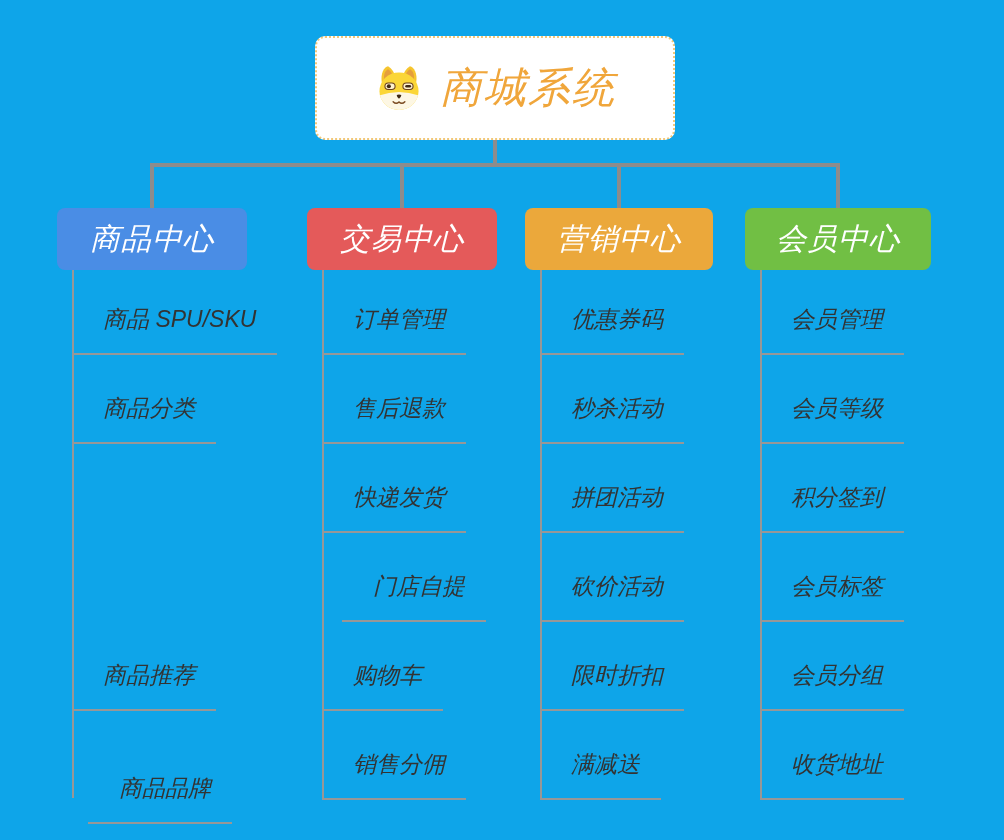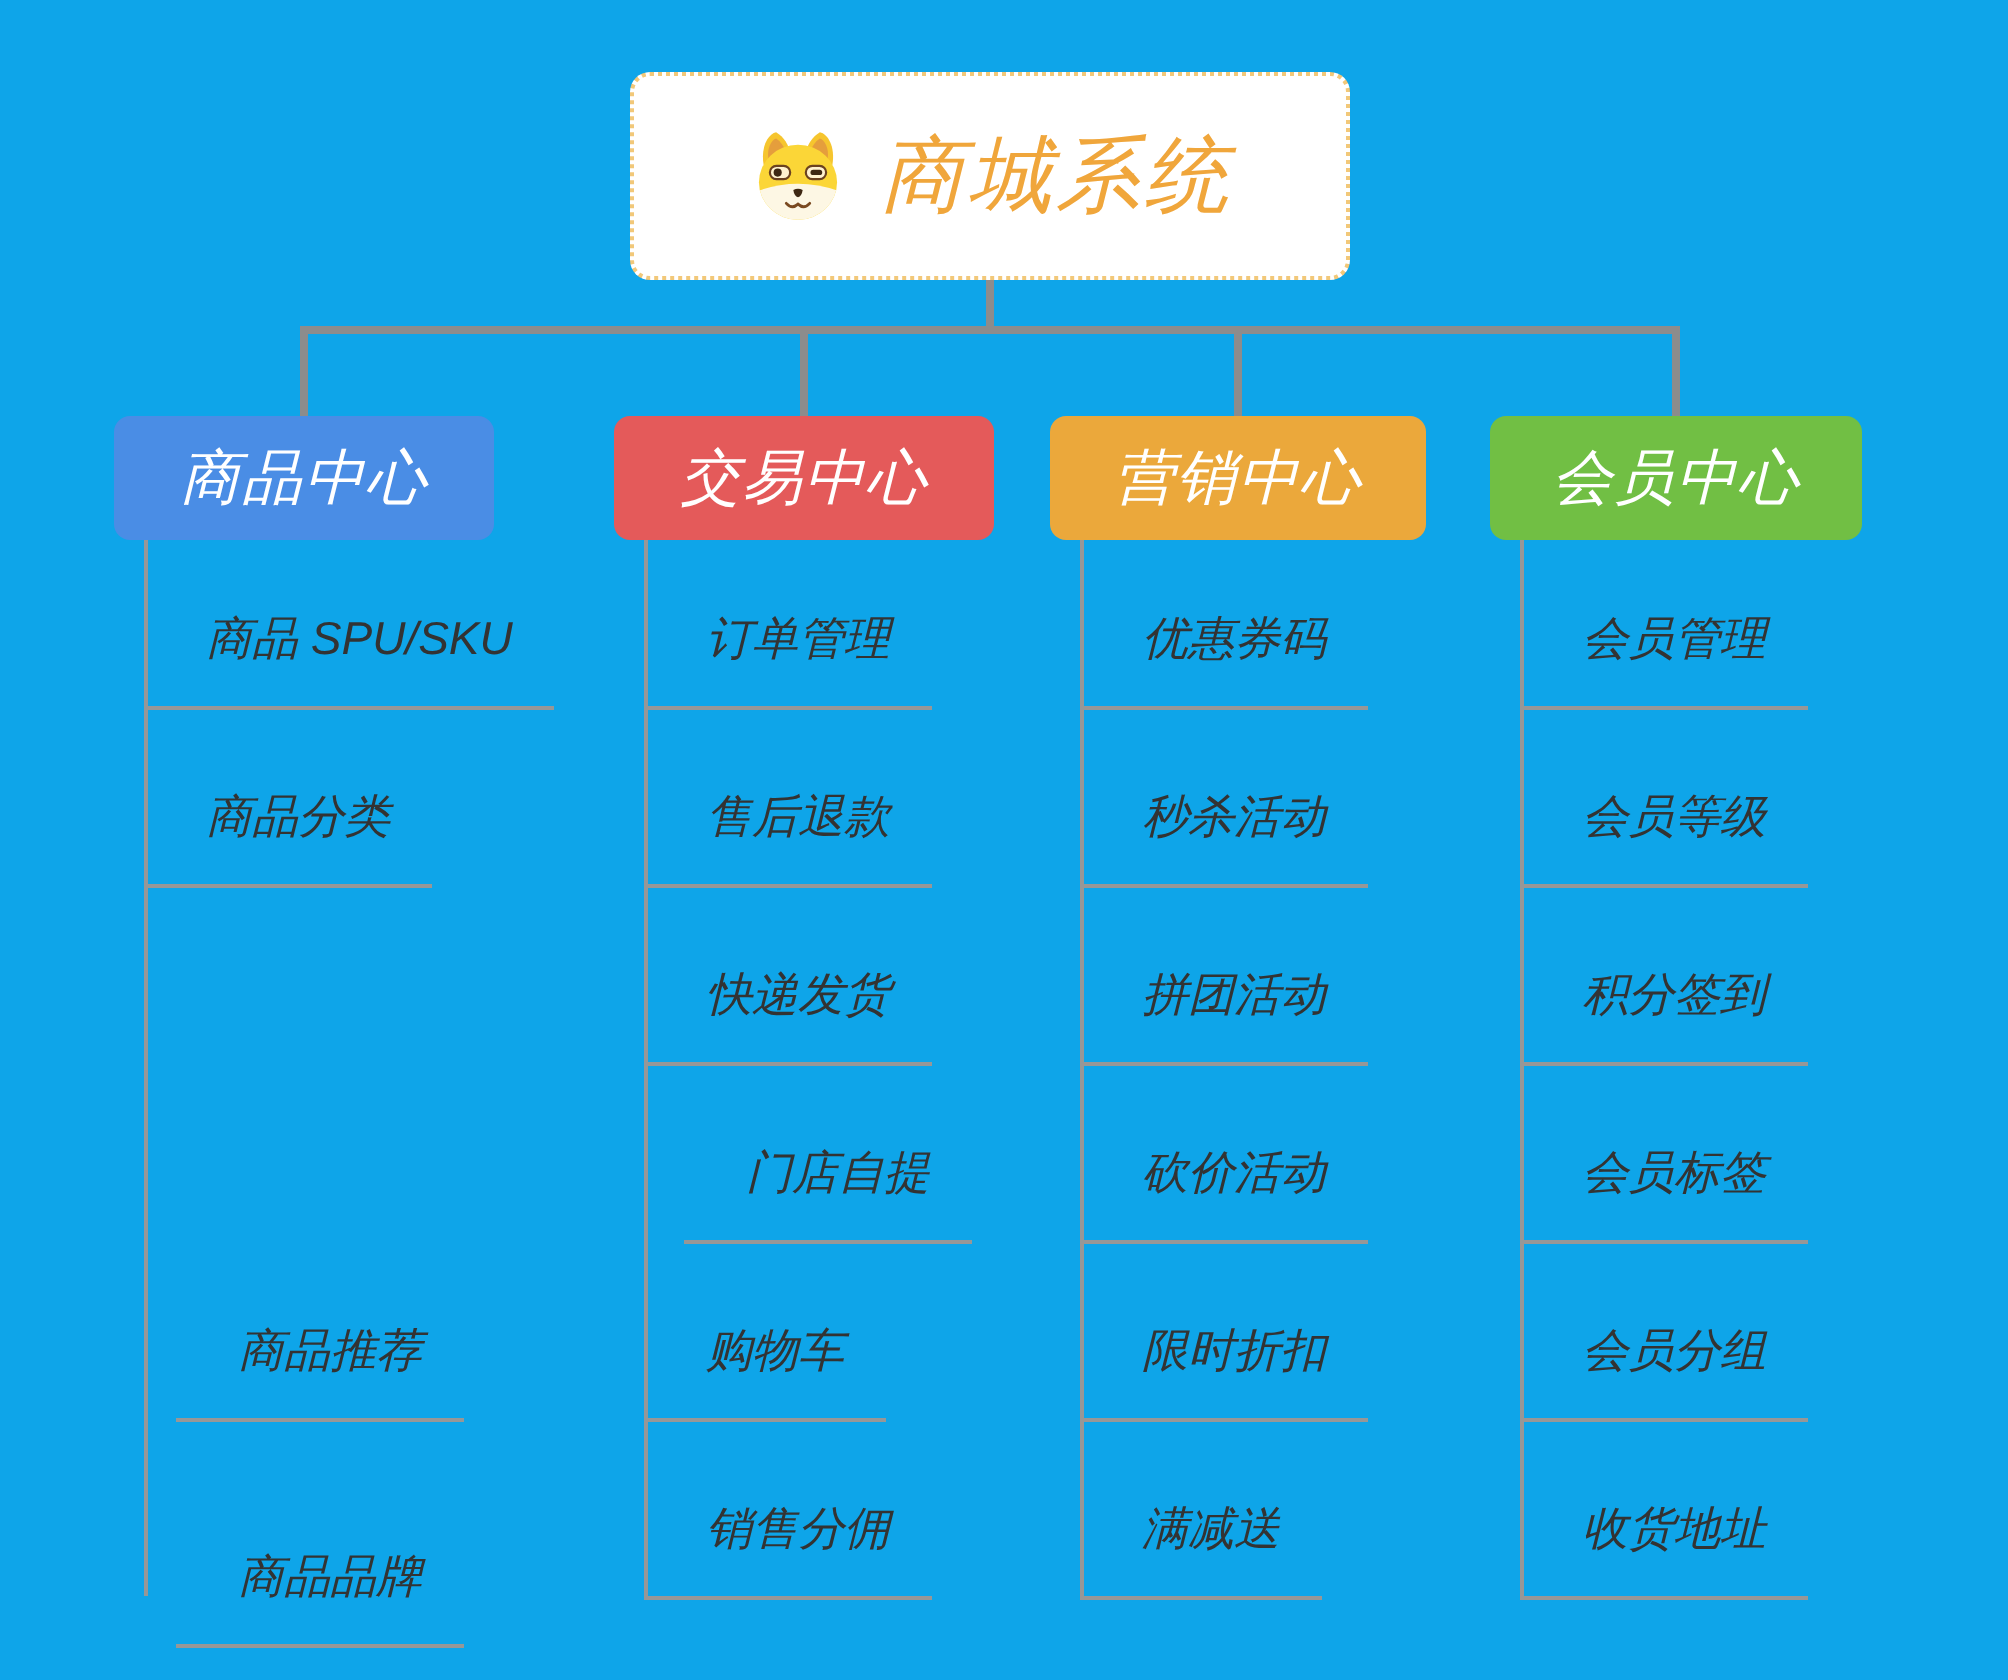--- a/index.html
+++ b/index.html
@@ -109,21 +109,21 @@
   <div class="line" style="left:493px; top:140px; width:4px; height:23px;"></div>
   <div class="line" style="left:150px; top:163px; width:690px; height:4px;"></div>
 
 <div class="line" style="left: 150px; top: 163px; width: 4px; height: 45px;"></div>
     <div class="branch-node" style="left: 57px; width: 190px; background: rgb(74, 141, 229);">
       <span>商品中心</span>
     </div>
     <div class="trunk" style="left: 72px; top: 270px; height: 528px; background: rgb(151, 151, 151);"></div>
     <div class="leaf-node" style="left: 72px; top: 311px; border-bottom-color: rgb(151, 151, 151); color: rgb(51, 51, 51);">商品 SPU/SKU</div>
     <div class="leaf-node" style="left: 72px; top: 400px; border-bottom-color: rgb(151, 151, 151); color: rgb(51, 51, 51);">商品分类</div>
-    <div class="leaf-node" style="left: 88px; top: 667px; border-bottom-color: rgb(151, 151, 151); color: rgb(51, 51, 51);">商品推荐</div>
+    <div class="leaf-node" style="left: 72px; top: 667px; border-bottom-color: rgb(151, 151, 151); color: rgb(51, 51, 51);">商品推荐</div>
     <div class="leaf-node" style="left: 88px; top: 756px; border-bottom-color: rgb(151, 151, 151); color: rgb(51, 51, 51); margin-top: 24px;">商品品牌</div>
     <div class="line" style="left: 400px; top: 163px; width: 4px; height: 45px;"></div>
     <div class="branch-node" style="left: 307px; width: 190px; background: rgb(228, 90, 90);">
       <span>交易中心</span>
     </div>
     <div class="trunk" style="left: 322px; top: 270px; height: 528px; background: rgb(151, 151, 151);"></div>
     <div class="leaf-node" style="left: 322px; top: 311px; border-bottom-color: rgb(151, 151, 151); color: rgb(51, 51, 51);">订单管理</div>
     <div class="leaf-node" style="left: 322px; top: 400px; border-bottom-color: rgb(151, 151, 151); color: rgb(51, 51, 51);">售后退款</div>
     <div class="leaf-node" style="left: 322px; top: 489px; border-bottom-color: rgb(151, 151, 151); color: rgb(51, 51, 51);">快递发货</div>
     <div class="leaf-node" style="left: 322px; top: 578px; border-bottom-color: rgb(151, 151, 151); color: rgb(51, 51, 51); margin-left: 20px;">门店自提</div>

